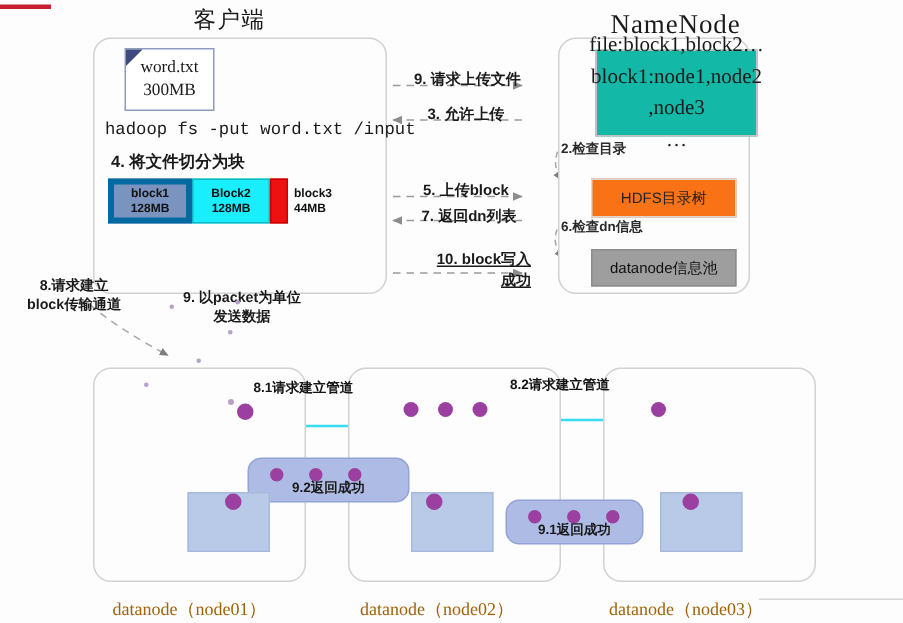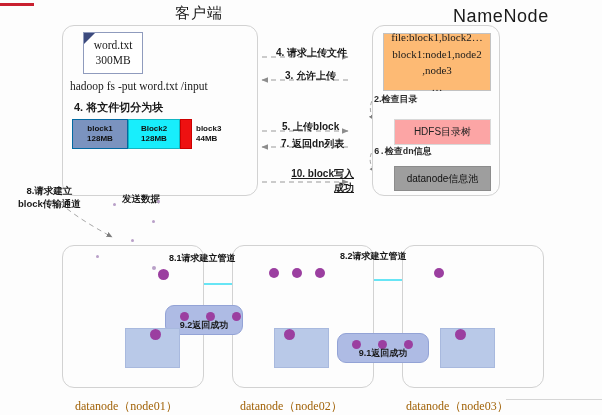--- a/index.html
+++ b/index.html
@@ -5,57 +5,57 @@
   html,body{margin:0;padding:0;}
   body{
     width:602px;height:415px;background:#fdfdfd;position:relative;overflow:hidden;
     font-family:"Liberation Serif","DejaVu Serif",serif;
     color:#1a1a1a;
   }
   .stage{position:absolute;inset:0;}
   .abs{position:absolute;}
 
   
-  .title{font-size:15px;font-family:Liberation Sans, sans-serif;font-weight:400;letter-spacing:1px;white-space:nowrap;margin-left:46px;}
+  .title{font-size:15px;font-family:Liberation Serif, serif;font-weight:400;letter-spacing:1px;white-space:nowrap;}
   .title-nn{font-size:18px;letter-spacing:.6px;}
 
   
   .panel{
     border:1px solid #d2d2d2;border-radius:12px;background:#fdfdfd;box-sizing:border-box;
   }
 
   
   .fileicon{
     width:60px;height:42px;border:1px solid #8f9bbd;background:#ffffff;box-sizing:border-box;
     display:flex;flex-direction:column;align-items:center;justify-content:center;
     font-size:11.5px;line-height:1.28;position:relative;
   }
   .fileicon .corner{
     position:absolute;left:0;top:0;width:0;height:0;
     border-left:11px solid #3c4a7d;border-bottom:11px solid transparent;
   }
-  .cmd{font-size:11.5px;white-space:nowrap;}
+  .cmd{font-size:11.5px;white-space:nowrap;font-family:Liberation Mono, monospace;}
   .step4{font-size:11px;white-space:nowrap;font-family:"Liberation Sans",sans-serif;font-weight:bold;}
 
   .blocks{display:flex;align-items:stretch;height:30px;}
   .blk{
     box-sizing:border-box;display:flex;flex-direction:column;align-items:center;justify-content:center;
     font-size:8px;font-family:"Liberation Sans",sans-serif;font-weight:bold;line-height:1.25;color:#111;
   }
-  .blk1{width:56px;background:#7b93bf;border:1px solid #0369a1;}
+  .blk1{width:56px;background:#7b93bf;border:4px solid #0369a1;}
   .blk2{width:52px;background:#18eefc;border:1px solid #12b6c2;}
   .blk3bar{width:10px;background:#ee1111;border:1px solid #c00;}
   .blk3lbl{font-size:8px;font-family:"Liberation Sans",sans-serif;font-weight:bold;line-height:1.25;
            padding-left:4px;display:flex;flex-direction:column;justify-content:center;color:#111;}
 
   
   .nnbox{box-sizing:border-box;display:flex;flex-direction:column;align-items:center;justify-content:center;text-align:center;}
-  .nn-meta{background:#fdba74;border:1px solid #c2c2c2;font-size:11px;line-height:1.5;
-           font-family:"Liberation Serif",serif;color:#1a1a1a;}
-  .nn-tree{background:#fca5a5;border:1px solid #d8d8d8;font-size:10px;
+  .nn-meta{background:#14b8a6;border:1px solid #c2c2c2;font-size:14px;line-height:1.5;
+           font-family:"Liberation Serif",serif;color:#1a1a1a;margin-left:14px;}
+  .nn-tree{background:#f97316;border:1px solid #d8d8d8;font-size:10px;
            font-family:"Liberation Sans",sans-serif;color:#222;}
   .nn-pool{background:#9e9e9e;border:1px solid #8c8c8c;font-size:10px;
            font-family:"Liberation Sans",sans-serif;color:#111;}
 
   
   .flow{font-size:10px;font-family:"Liberation Sans",sans-serif;font-weight:bold;white-space:nowrap;color:#1b1b1b;}
   .flow.two{text-align:right;line-height:1.35;text-decoration:underline;}
   .sm{font-size:9px;font-family:"Liberation Sans",sans-serif;font-weight:bold;white-space:nowrap;color:#2b2b2b;}
   .lbl-left{font-size:9.5px;font-family:"Liberation Sans",sans-serif;font-weight:bold;text-align:center;line-height:1.35;color:#1b1b1b;white-space:nowrap;}
 
@@ -155,24 +155,25 @@
       <span>44MB</span>
     </div>
   </div>
 
   <div class="abs lbl-left" style="left:18px;top:185px;">
     <div>8.请求建立</div>
     <div>block传输通道</div>
   </div>
 
   <div class="abs lbl-left" style="left:122px;top:193px;">
+    <div>9. 以packet为单位</div>
     <div>发送数据</div>
   </div>
 
-  <div class="abs flow" style="left:276px;top:46px;">4. 请求上传文件</div>
+  <div class="abs flow" style="left:276px;top:46px;">9. 请求上传文件</div>
   <div class="abs flow" style="left:285px;top:69px;">3. 允许上传</div>
   <div class="abs flow" style="left:282px;top:120px;">5. 上传block</div>
   <div class="abs flow" style="left:281px;top:137px;">7. 返回dn列表</div>
   <div class="abs flow two" style="left:268px;top:167px;width:86px;">
     <div>10. block写入</div>
     <div>成功</div>
   </div>
 
   <div class="abs title title-nn" style="left:407px;top:6px;">NameNode</div>
 
@@ -182,39 +183,39 @@
     <span>file:block1,block2…</span>
     <span>block1:node1,node2</span>
     <span>,node3</span>
     <span>…</span>
   </div>
 
   <div class="abs sm" style="left:374px;top:93px;">2.检查目录</div>
 
   <div class="abs nnbox nn-tree" style="left:394px;top:119px;width:97px;height:26px;">HDFS目录树</div>
 
-  <div class="abs sm" style="left:374px;top:145px;font-family:Liberation Mono, monospace;">6.检查dn信息</div>
+  <div class="abs sm" style="left:374px;top:145px;">6.检查dn信息</div>
 
   <div class="abs nnbox nn-pool" style="left:394px;top:166px;width:97px;height:25px;">datanode信息池</div>
 
   <div class="abs panel" style="left:62px;top:245px;width:142px;height:143px;"></div>
   <div class="abs panel" style="left:232px;top:245px;width:142px;height:143px;"></div>
   <div class="abs panel" style="left:402px;top:245px;width:142px;height:143px;"></div>
 
   <div class="abs pdot" style="left:131px;top:239px;width:3px;height:3px;background:#b9a0c8;"></div>
   <div class="abs pdot" style="left:152px;top:220px;width:3px;height:3px;background:#b9a0c8;"></div>
   <div class="abs pdot" style="left:113px;top:203px;width:3px;height:3px;background:#b9a0c8;"></div>
   <div class="abs pdot" style="left:157px;top:200px;width:3px;height:3px;background:#b9a0c8;"></div>
   <div class="abs pdot" style="left:96px;top:255px;width:3px;height:3px;background:#b9a0c8;"></div>
   <div class="abs pdot" style="left:152px;top:266px;width:4px;height:4px;background:#b9a0c8;"></div>
 
   <div class="abs pdot" style="left:158px;top:269px;width:11px;height:11px;"></div>
 
   <div class="abs pipe-title" style="left:169px;top:252px;">8.1请求建立管道</div>
-  <div class="abs pipe" style="left:165px;top:263px;width:78px;height:30px;">
+  <div class="abs pipe" style="left:165px;top:263px;width:108px;height:30px;">
     <span class="dot" style="left:14px;top:6px;width:9px;height:9px;"></span>
     <span class="dot" style="left:40px;top:6px;width:9px;height:9px;"></span>
     <span class="dot" style="left:66px;top:6px;width:9px;height:9px;"></span>
     <span class="ret">9.2返回成功</span>
   </div>
 
   <div class="abs pdot" style="left:269px;top:268px;width:10px;height:10px;"></div>
   <div class="abs pdot" style="left:292px;top:268px;width:10px;height:10px;"></div>
   <div class="abs pdot" style="left:315px;top:268px;width:10px;height:10px;"></div>
 

